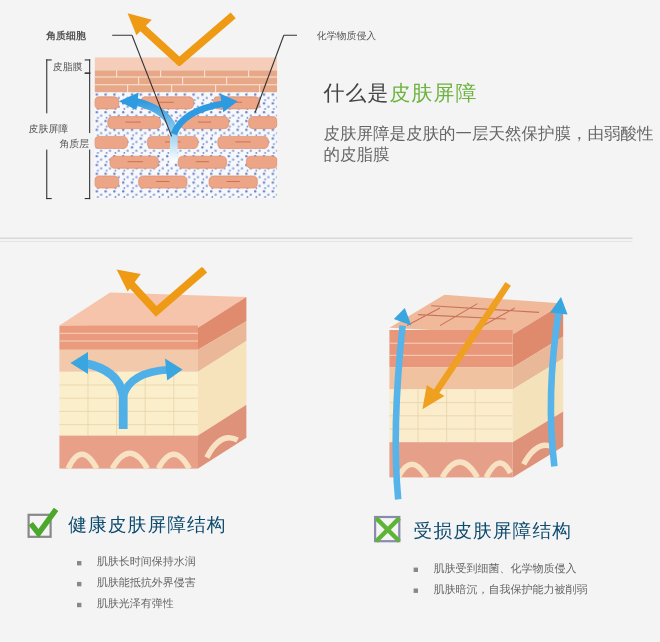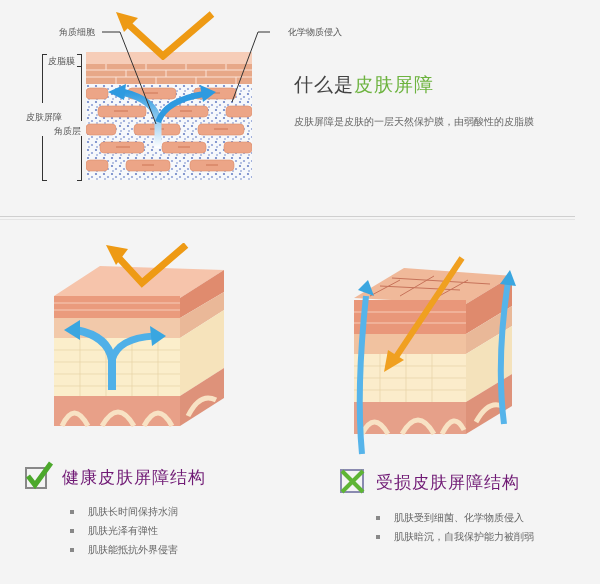--- a/index.html
+++ b/index.html
@@ -1,24 +1,24 @@
 <!DOCTYPE html>
 <html><head>
 <meta charset="utf-8">
 <style>
   html,body{margin:0;padding:0;}
   body{width:600px;height:584px;background:#f4f4f4;position:relative;overflow:hidden;font-family:"DejaVu Sans","Liberation Sans",sans-serif;color:#555;}
   .abs{position:absolute;}
   .small-label{font-size:9px;color:#555;white-space:nowrap;}
   .title-main{font-size:19px;color:#444;letter-spacing:1px;white-space:nowrap;font-family:Liberation Serif, serif;}
   .title-main .hl{color:#6db33f;}
-  .desc{font-size:10px;color:#666;line-height:19px;}
+  .desc{font-size:15px;color:#666;line-height:19px;}
   .divider{left:0;top:216px;width:575px;height:1px;background:#cfcfcf;}
   .divider2{left:0;top:219px;width:575px;height:1px;background:#e4e4e4;}
-  .sec-title{font-size:17px;color:#701a75;white-space:nowrap;letter-spacing:1px;}
+  .sec-title{font-size:17px;color:#0c4a6e;white-space:nowrap;letter-spacing:1px;}
   .bullets{list-style:none;margin:0;padding:0;}
   .bullets li{font-size:10px;color:#666;height:19px;line-height:19px;white-space:nowrap;position:relative;padding-left:18px;}
   .bullets li::before{content:"";position:absolute;left:0;top:8px;width:4px;height:4px;background:#888;}
 </style>
 </head>
 <body>
 
 <div class="abs" style="left:86px;top:52px;width:166px;height:128px;">
   <svg width="166" height="128" viewBox="0 0 166 128">
     <defs>
@@ -97,21 +97,21 @@
   <polygon points="8,2 30,8 16,22" fill="#ee9a14"></polygon>
 </svg>
 
 <svg class="abs" style="left:90px;top:28px;" width="180" height="100">
   <line x1="12" y1="4" x2="30" y2="4" stroke="#333" stroke-width="1"></line>
   <line x1="30" y1="4" x2="66" y2="96" stroke="#333" stroke-width="1"></line>
   <line x1="168" y1="4" x2="180" y2="4" stroke="#333" stroke-width="1"></line>
   <line x1="168" y1="4" x2="142" y2="74" stroke="#333" stroke-width="1"></line>
 </svg>
 
-<span class="abs small-label" style="left:59px;top:26px;">角质细胞</span>
+<span class="abs small-label" style="left:42px;top:26px;font-weight:bold;">角质细胞</span>
 <span class="abs small-label" style="left:288px;top:26px;">化学物质侵入</span>
 <span class="abs small-label" style="left:48px;top:55px;">皮脂膜</span>
 <span class="abs small-label" style="left:26px;top:111px;">皮肤屏障</span>
 <span class="abs small-label" style="left:54px;top:125px;">角质层</span>
 
 <div class="abs" style="left:42px;top:54px;width:4px;height:48px;border-left:1px solid #333;border-top:1px solid #333;"></div>
 <div class="abs" style="left:42px;top:136px;width:4px;height:44px;border-left:1px solid #333;border-bottom:1px solid #333;"></div>
 <div class="abs" style="left:77px;top:54px;width:4px;height:11px;border-right:1px solid #333;border-top:1px solid #333;border-bottom:1px solid #333;"></div>
 <div class="abs" style="left:77px;top:66px;width:4px;height:54px;border-right:1px solid #333;border-top:1px solid #333;"></div>
 <div class="abs" style="left:77px;top:136px;width:4px;height:44px;border-right:1px solid #333;border-bottom:1px solid #333;"></div>
@@ -213,22 +213,22 @@
   <polygon points="44,122 48,100 64,110" fill="#f0a020"></polygon>
 </svg>
 
 <svg class="abs" style="left:24px;top:460px;" width="30" height="30">
   <rect x="2" y="8" width="20" height="20" fill="none" stroke="#888" stroke-width="2"></rect>
   <polyline points="4,16 11,25 27,3" fill="none" stroke="#4ca82c" stroke-width="5"></polyline>
 </svg>
 <div class="abs sec-title" style="left:62px;top:466px;">健康皮肤屏障结构</div>
 <ul class="abs bullets" style="left:70px;top:502px;">
   <li>肌肤长时间保持水润</li>
+  <li>肌肤能抵抗外界侵害</li>
   <li>肌肤光泽有弹性</li>
-  <li>肌肤能抵抗外界侵害</li>
 </ul>
 
 <svg class="abs" style="left:339px;top:468px;" width="28" height="28">
   <rect x="2" y="2" width="22" height="22" fill="none" stroke="#8a8ab0" stroke-width="2"></rect>
   <line x1="3" y1="3" x2="24" y2="24" stroke="#5eb535" stroke-width="4"></line>
   <line x1="24" y1="3" x2="3" y2="24" stroke="#5eb535" stroke-width="4"></line>
 </svg>
 <div class="abs sec-title" style="left:376px;top:471px;">受损皮肤屏障结构</div>
 <ul class="abs bullets" style="left:376px;top:508px;">
   <li>肌肤受到细菌、化学物质侵入</li>

